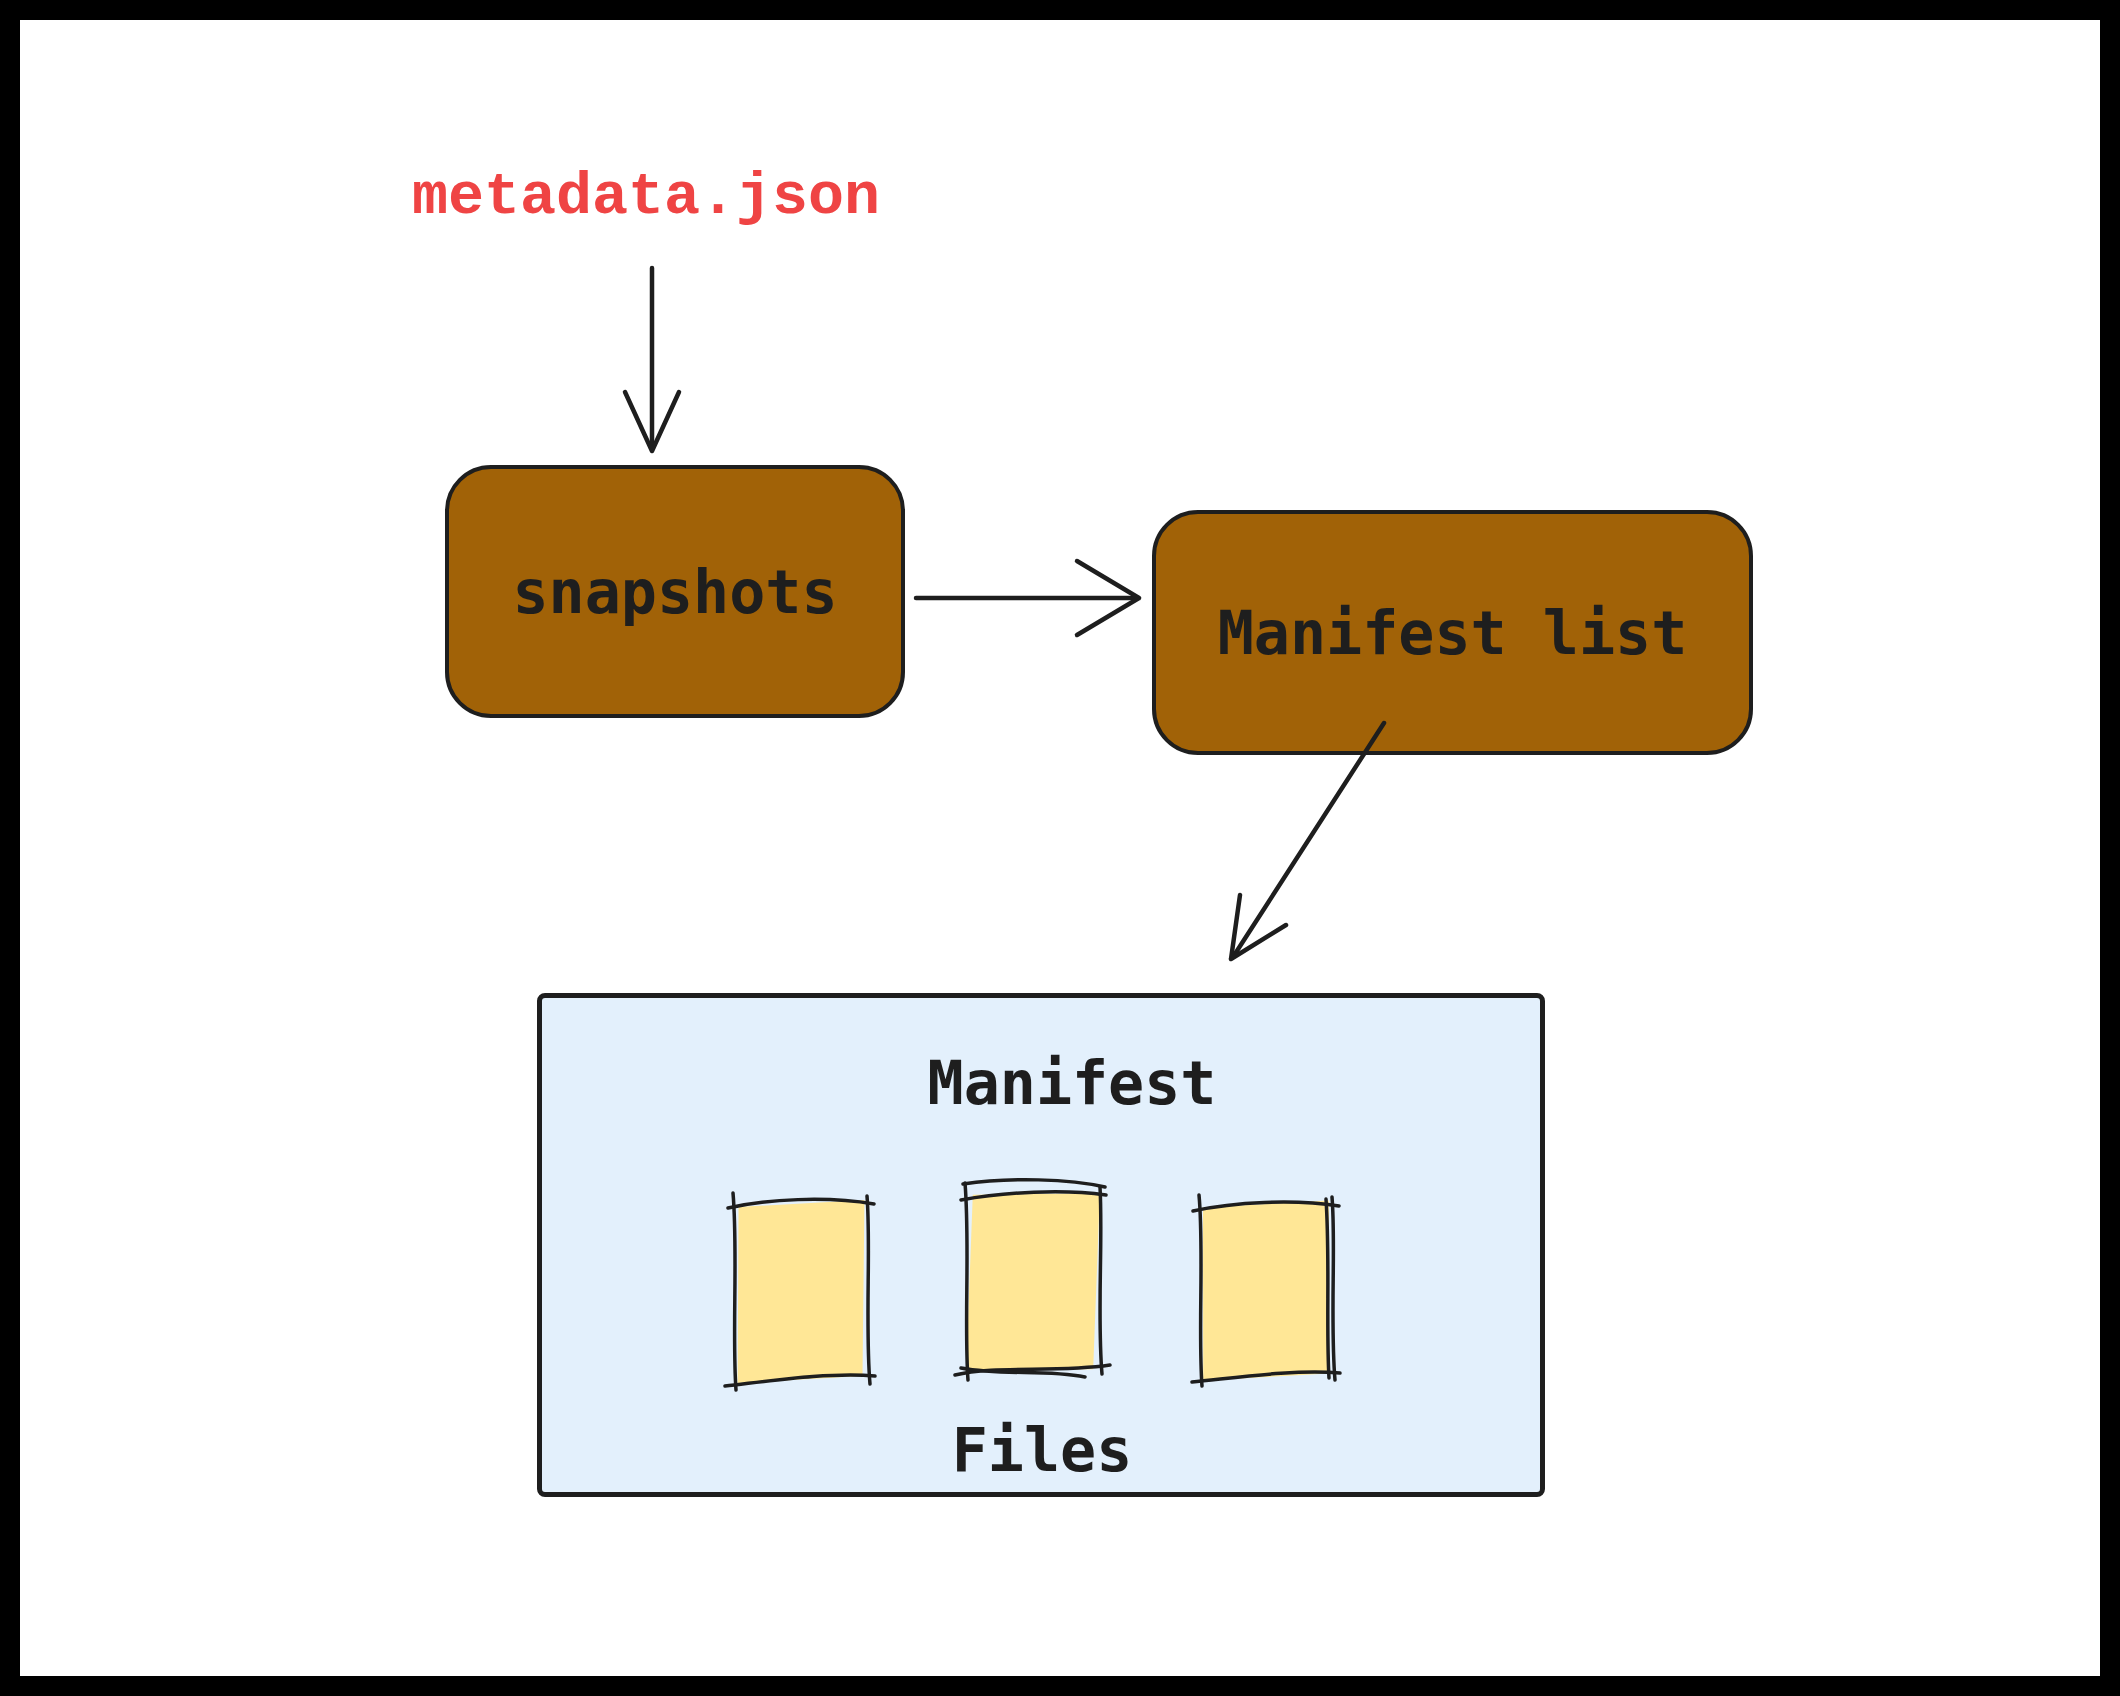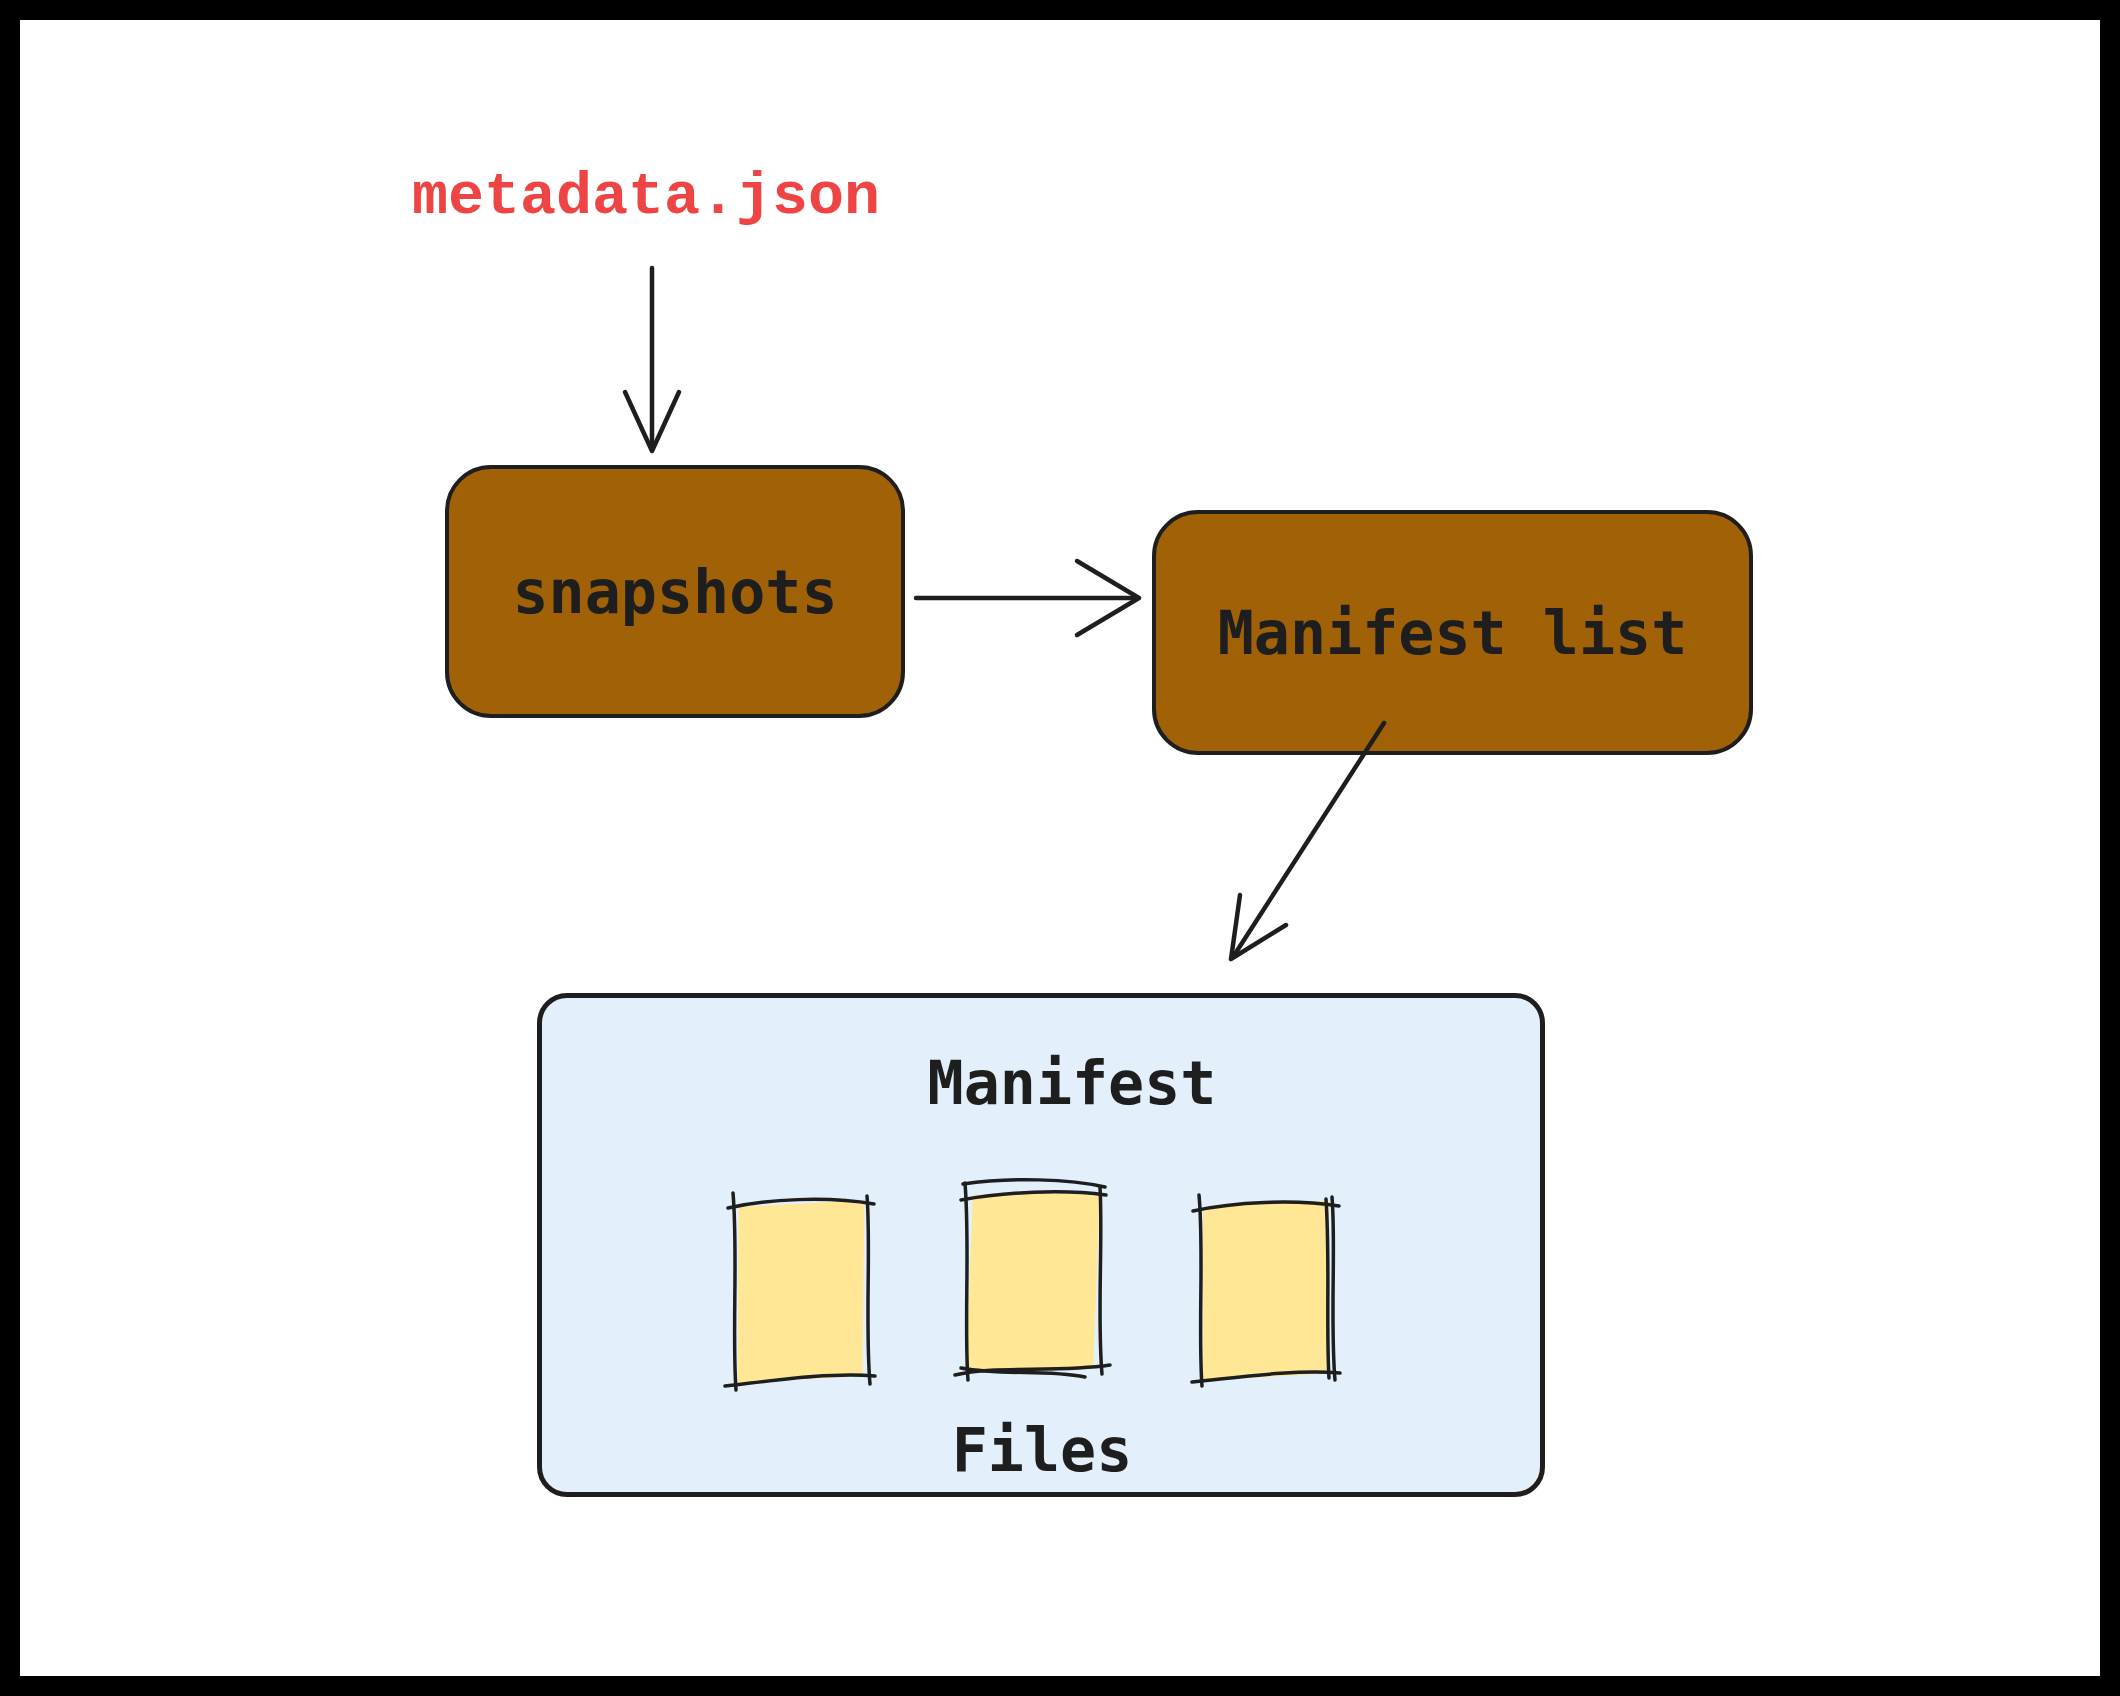--- a/index.html
+++ b/index.html
@@ -41,21 +41,21 @@
     justify-content: center;
   }
   .node-snapshots   { left: 445px;  top: 465px; width: 460px; height: 253px; }
   .node-manifest-list { left: 1152px; top: 463px; width: 601px; height: 245px; }
   .group-manifest {
     position: absolute;
     box-sizing: border-box;
     left: 537px; top: 993px;
     width: 1008px; height: 504px;
     border: 5px solid #1e1e1e;
-    border-radius: 30px;
+    border-radius: 8px;
     background: #e3f0fc;
   }
   .node .label-inner {
     font-size: 60px;
     font-weight: bold;
     color: #1e1e1e;
     white-space: nowrap;
   }
   .group-title { left: 530px; top: 85px; }
   .files-label { left: 500px; top: 452px; }

